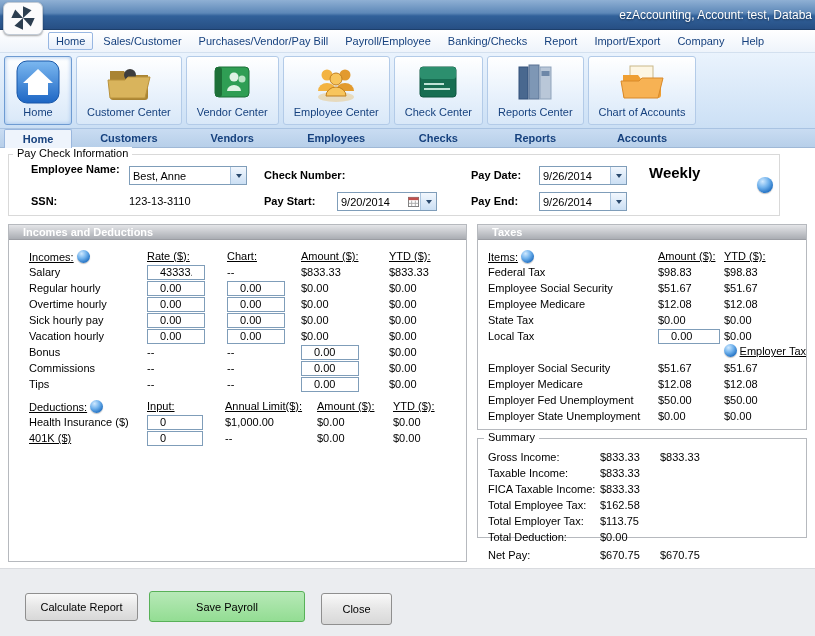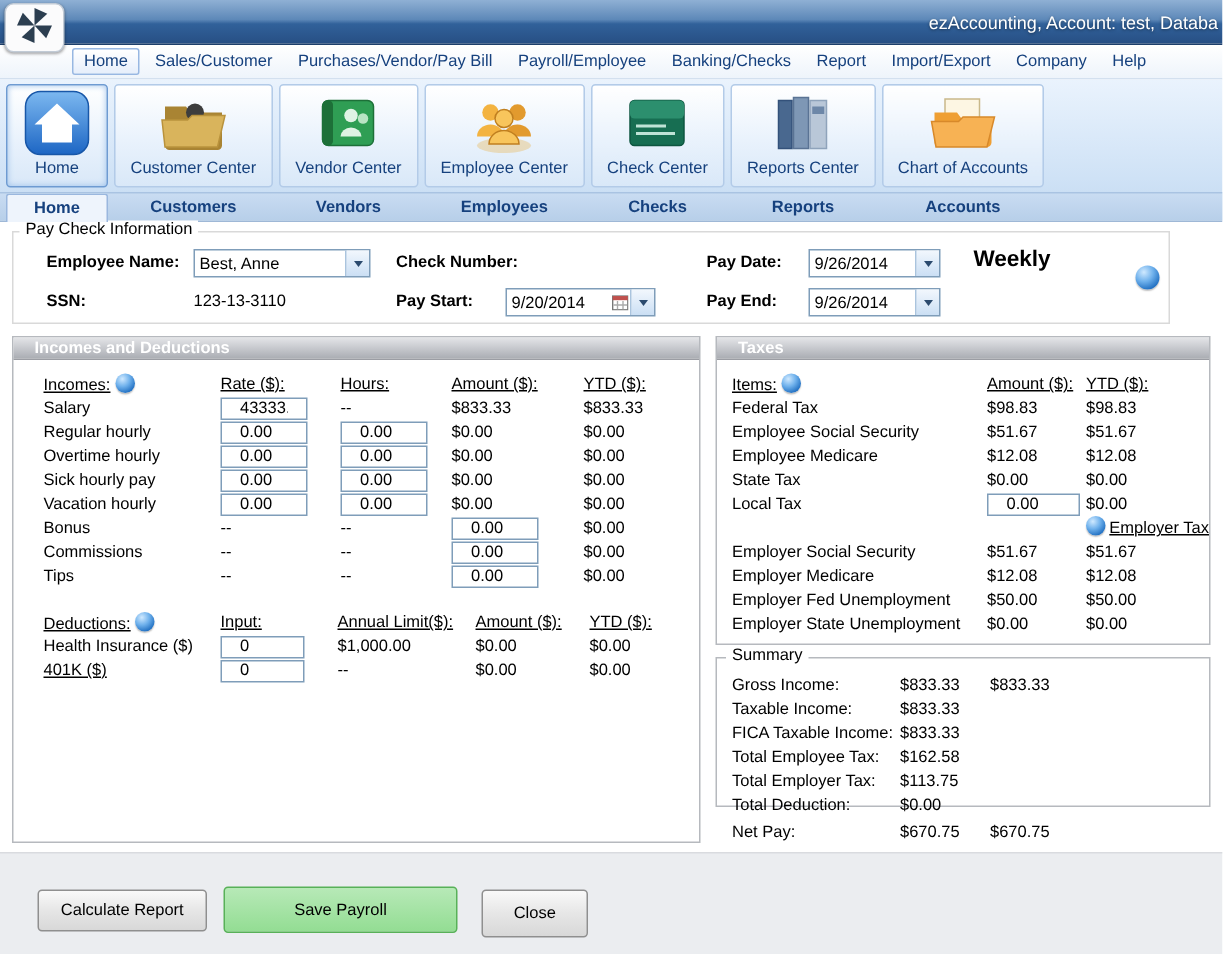--- a/index.html
+++ b/index.html
@@ -225,21 +225,21 @@
       </div>
       <div class="tb-sub">Accounts</div>
     </div>
   </div>
 
   <div class="main">
 
     <div class="fld" style="left:8px;top:6px;width:772px;height:62px">
       <span class="fld-legend">Pay Check Information</span>
 
-      <span class="pf b" style="left:22px;top:14px">Employee Name:</span>
+      <span class="pf b" style="left:22px;top:8px">Employee Name:</span>
       <div class="combo" style="left:120px;top:11px;width:118px">
         <span class="ct">Best, Anne</span>
         <span class="cbtn">
             <span class="arr"></span>
           </span>
       </div>
       <span class="pf b" style="left:255px;top:14px">Check Number:</span>
       <span class="pf b" style="left:462px;top:14px">Pay Date:</span>
       <div class="combo" style="left:530px;top:11px;width:88px">
         <span class="ct">9/26/2014</span>
@@ -276,21 +276,21 @@
           </span>
       </div>
     </div>
 
     <div class="grp" style="left:8px;top:76px;width:459px;height:338px">
       <div class="grp-bar">Incomes and Deductions</div>
       <div class="pad-top">
         <div class="igrid">
           <span><span class="ul">Incomes:</span> <span class="globe"></span></span>
           <span class="ul">Rate ($):</span>
-          <span class="ul">Hours:</span>
+          <span class="ul">Chart:</span>
           <span class="ul">Amount ($):</span>
           <span class="ul">YTD ($):</span>
         </div>
 
         <div class="igrid">
           <span>Salary</span>
           <span><input class="txtin" value="43333.00" style=""></span>
           <span>--</span>
           <span>$833.33</span>
           <span>$833.33</span>
@@ -338,21 +338,21 @@
           <span>$0.00</span>
         </div>
         <div class="igrid">
           <span>Tips</span>
           <span>--</span>
           <span>--</span>
           <span><input class="txtin" value="0.00" style=""></span>
           <span>$0.00</span>
         </div>
 
-        <div style="margin-top:15px">
+        <div style="margin-top:6px">
           <div class="dgrid">
             <span><span class="ul">Deductions:</span> <span class="globe"></span></span>
             <span class="ul">Input:</span>
             <span class="ul">Annual Limit($):</span>
             <span class="ul">Amount ($):</span>
             <span class="ul">YTD ($):</span>
           </div>
           <div class="dgrid">
             <span>Health Insurance ($)</span>
             <span><input class="txtin sm" value="0" style=""></span>

